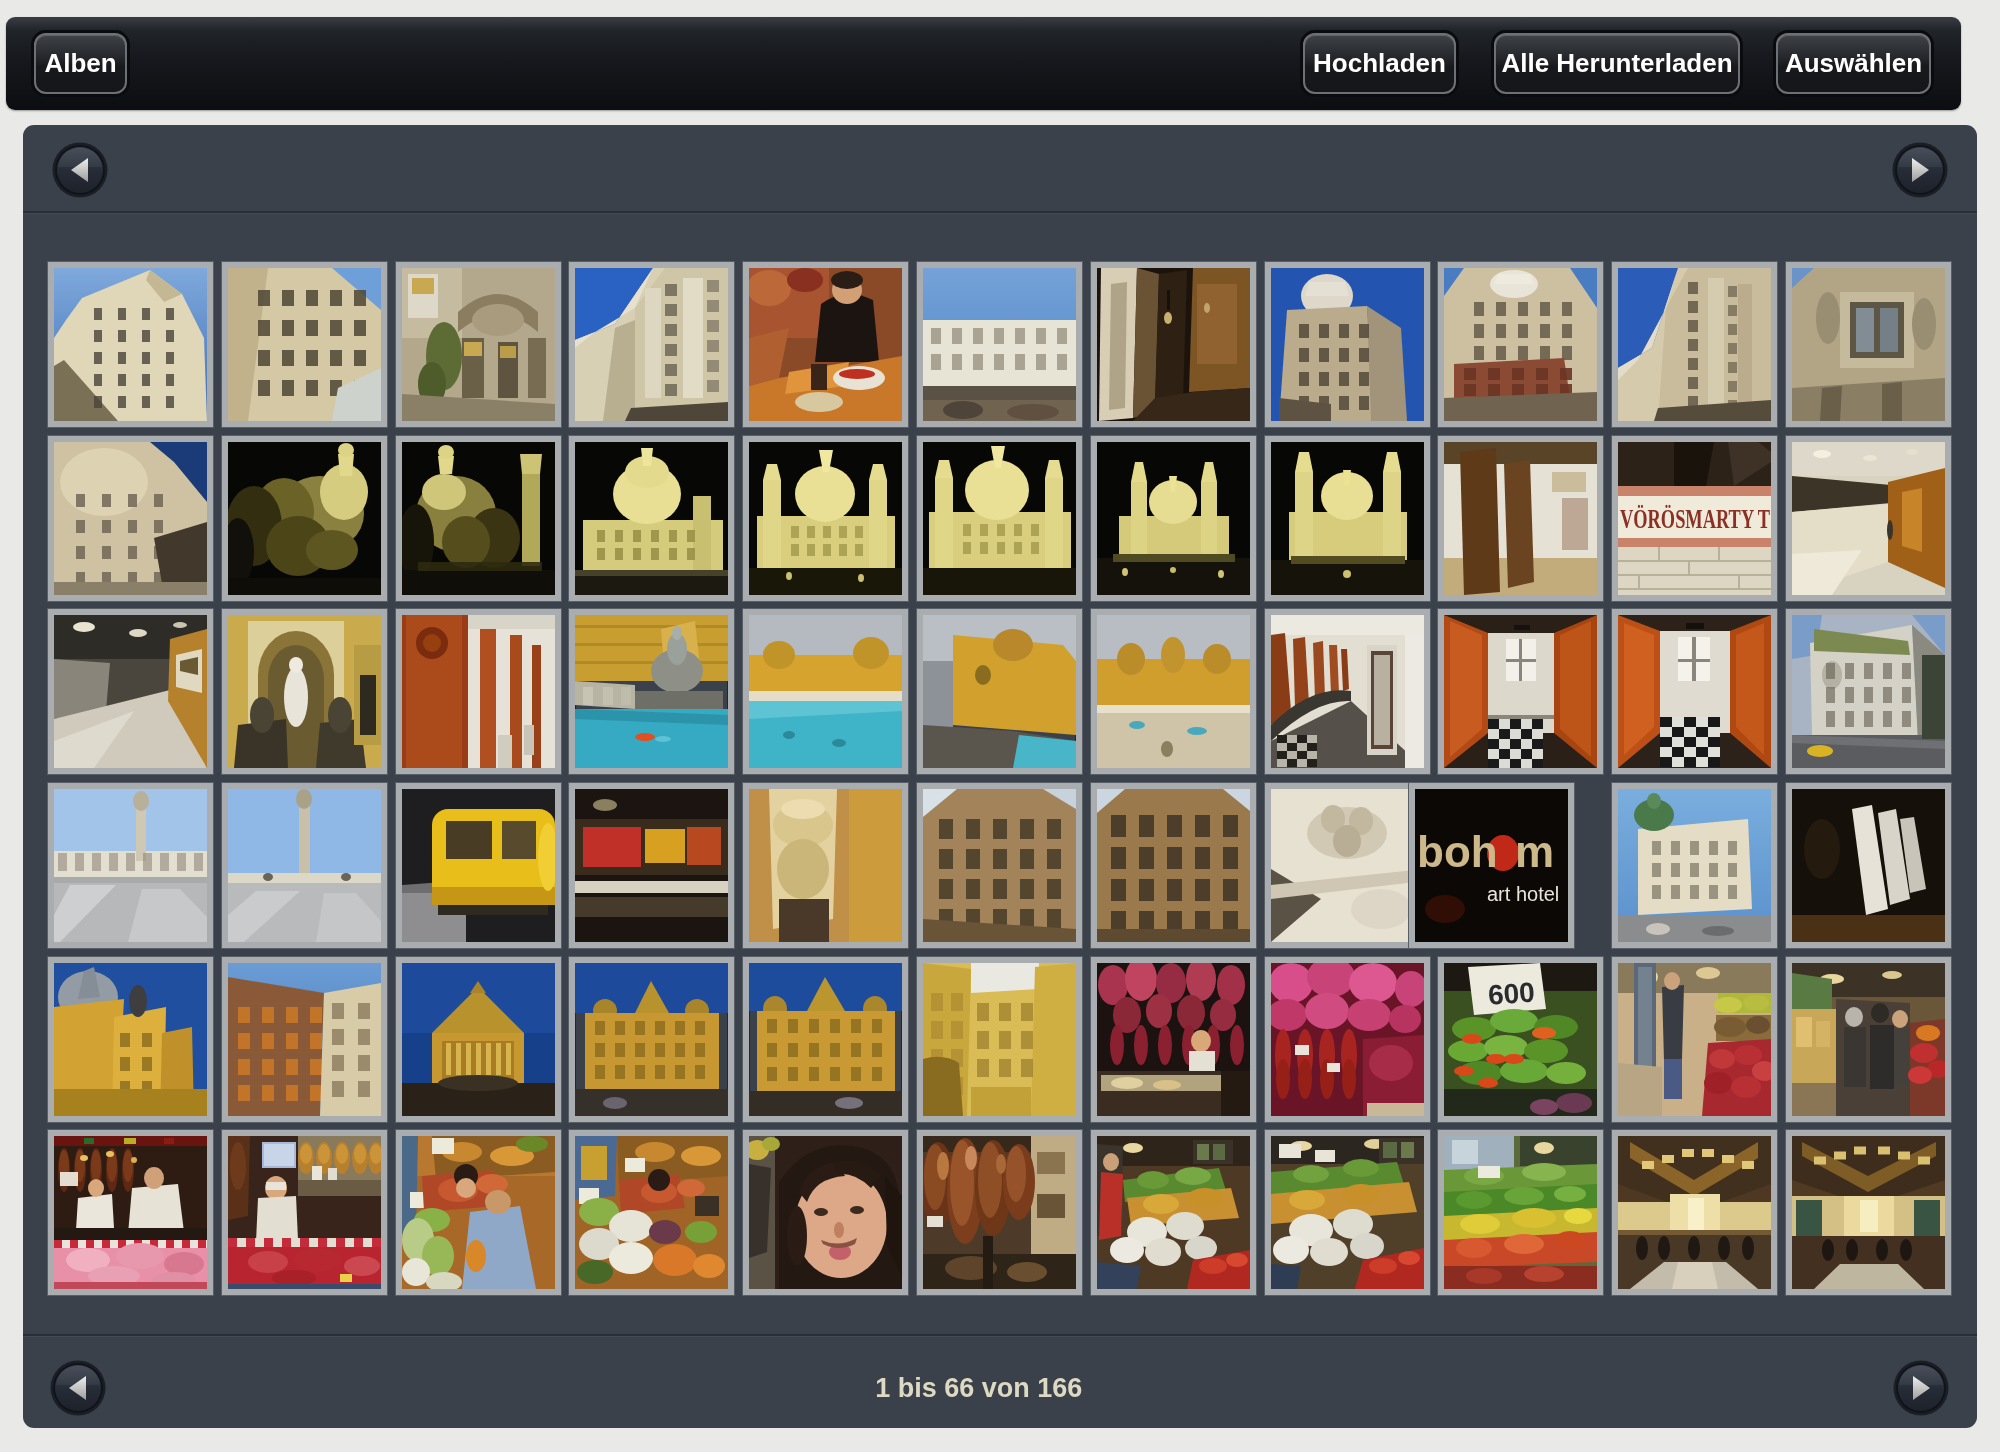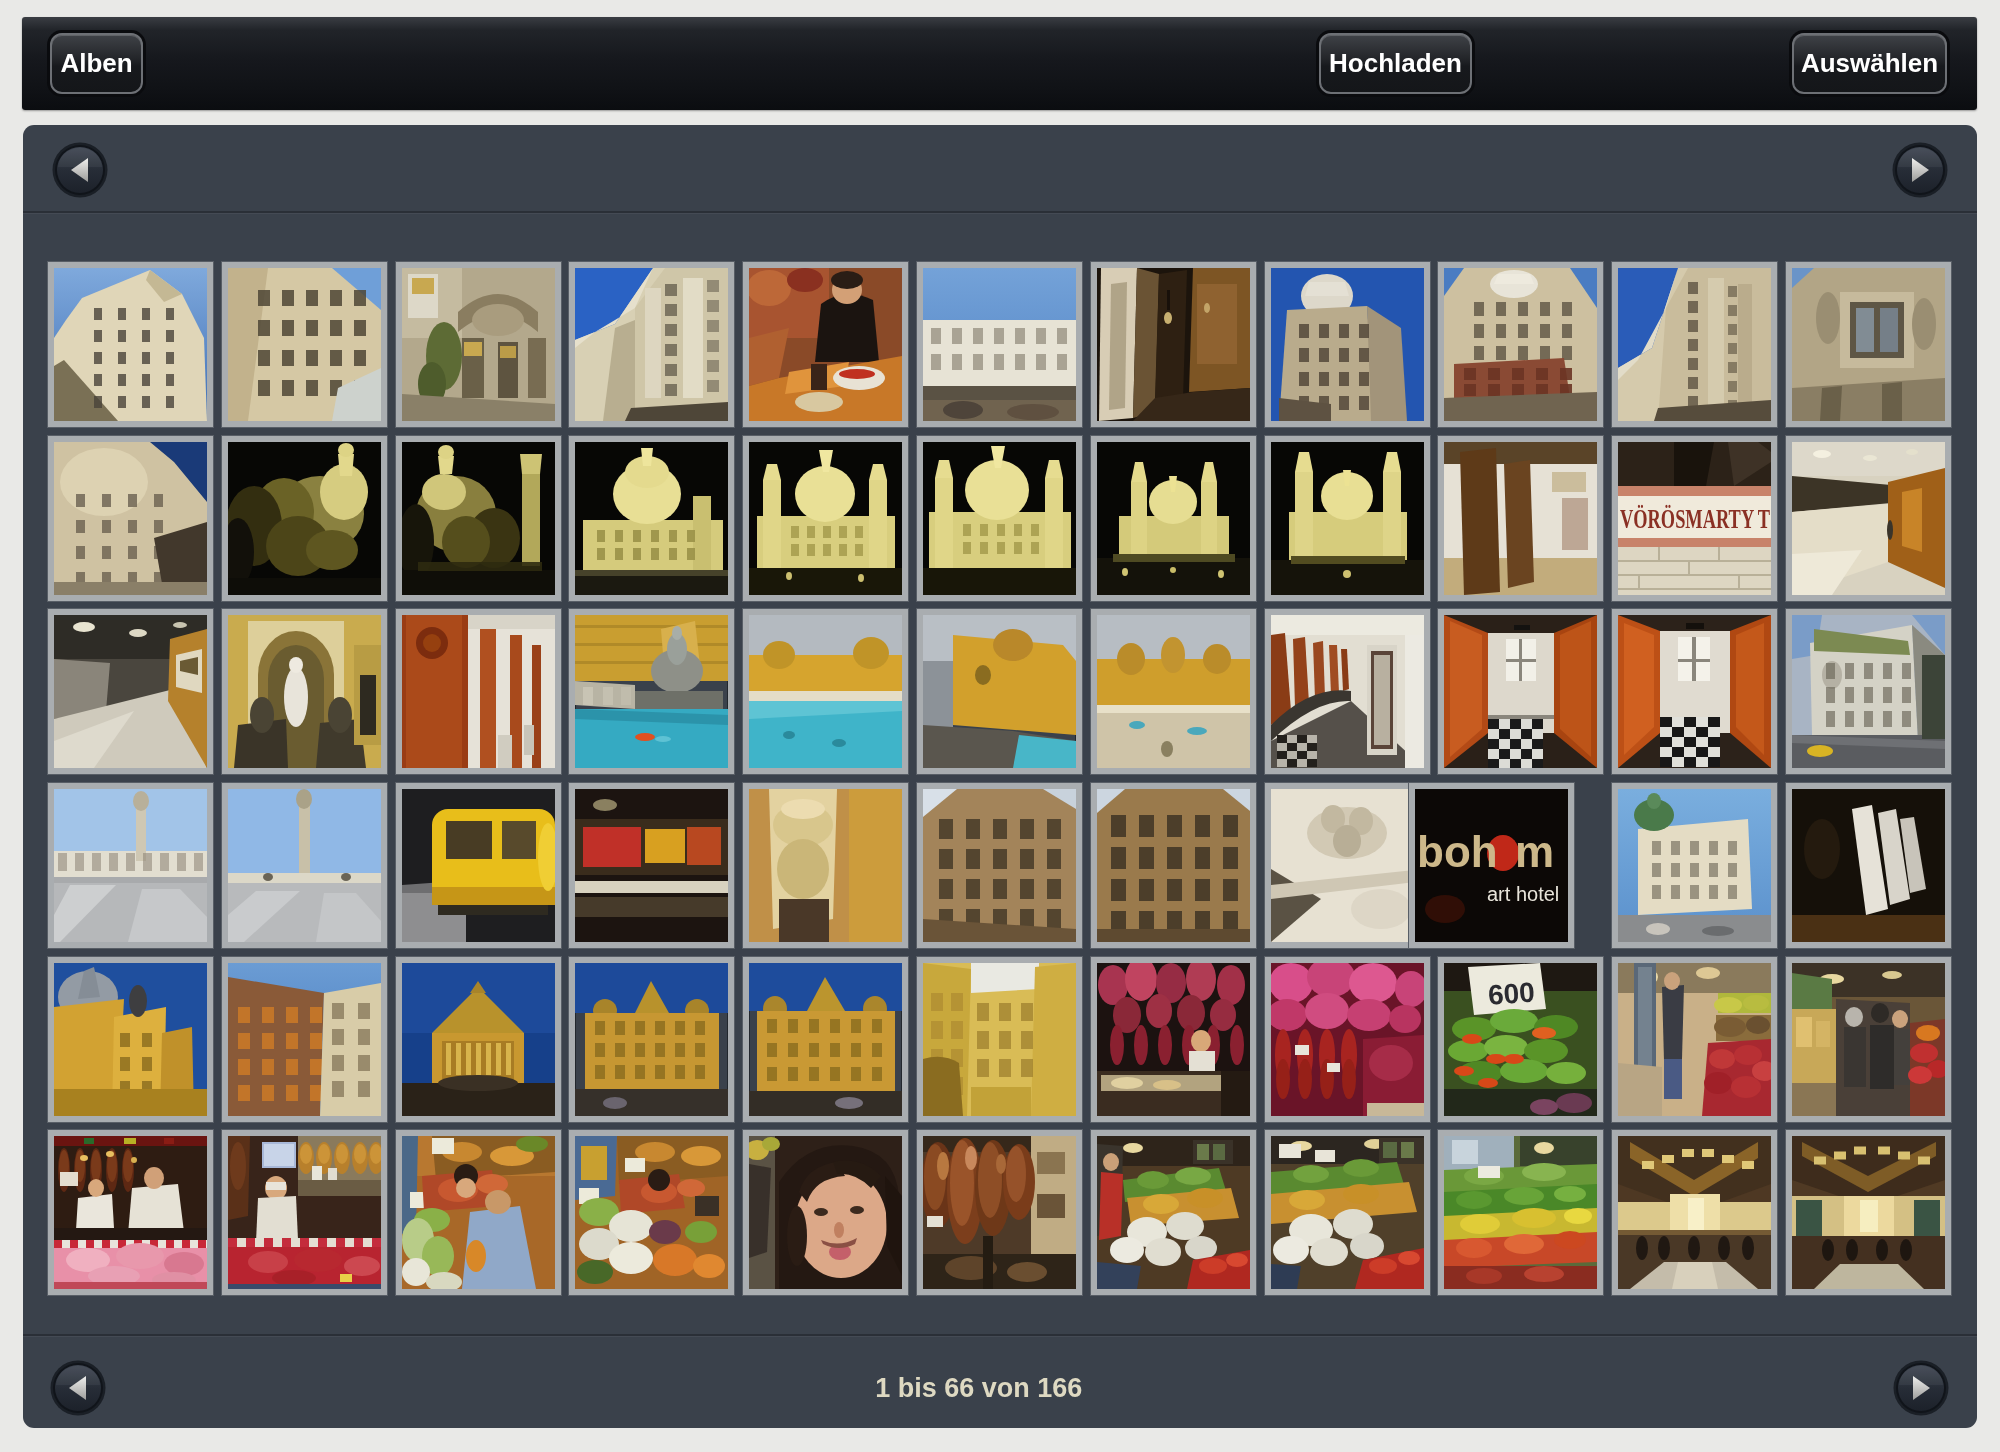--- a/index.html
+++ b/index.html
@@ -1,16 +1,16 @@
 <!DOCTYPE html>
 <html><head><meta charset="utf-8">
 <style>
 html,body{margin:0;padding:0;width:2000px;height:1452px;background:#e9e9e7;overflow:hidden;
   font-family:"Liberation Sans",sans-serif;}
-.toolbar{position:absolute;left:22px;top:17px;width:1955px;height:93px;border-radius:3px;
+.toolbar{position:absolute;left:6px;top:17px;width:1955px;height:93px;border-radius:9px;
   background:linear-gradient(180deg,#3a3d43 0%,#212429 14%,#16181d 45%,#101216 78%,#0b0d10 100%);
   box-shadow:0 1px 2px rgba(0,0,0,.35);}
 .tbtn{position:absolute;top:16px;height:57px;border-radius:12px;color:#fff;font-weight:bold;
   font-size:26px;line-height:57px;text-align:center;
   background:linear-gradient(180deg,#3f4247 0%,#232529 42%,#17191d 55%,#141619 100%);
   border:2px solid #6d7075;box-shadow:0 0 0 3px #0a0b0e, inset 0 1px 0 rgba(255,255,255,.18);}
 .panel{position:absolute;left:22.7px;top:124.7px;width:1954.0px;height:1303.0px;
   border-radius:11px;background:#3a414b;}
 .hline{position:absolute;left:0;width:100%;height:2px;background:#2a2f37;}
 .hline:after{content:"";position:absolute;left:0;top:2px;width:100%;height:1px;background:rgba(255,255,255,.05);}
@@ -18,20 +18,21 @@
 .cell{position:absolute;width:153px;height:153px;border:6px solid #a9adb0;
   box-shadow:0 0 0 1px #585e66, inset 0 0 0 1px rgba(0,0,0,.4);}
 .cell svg{display:block;}
 .pages{position:absolute;left:736px;top:1248px;width:440px;text-align:center;
   font-size:27px;font-weight:bold;color:#ded9c2;}
 </style></head>
 <body>
 <div class="toolbar">
   <div class="tbtn" style="left:28px;width:89px;">Alben</div>
   <div class="tbtn" style="left:1297px;width:149px;">Hochladen</div>
+  <div class="tbtn" style="left:1488px;width:242px;">Alle Herunterladen</div>
   <div class="tbtn" style="left:1770px;width:151px;">Auswählen</div>
 </div>
 <div class="panel">
   <div class="hline" style="top:86px;"></div>
   <div class="hline" style="top:1209px;"></div>
   <div class="nav" style="left:29px;top:17px"><svg viewBox="0 0 56 56" width="56" height="56">
         <defs>
           <linearGradient id="t1" x1="0" y1="0" x2="0" y2="1">
             <stop offset="0" stop-color="#efefed"></stop>
             <stop offset="1" stop-color="#9d9d9b"></stop>

